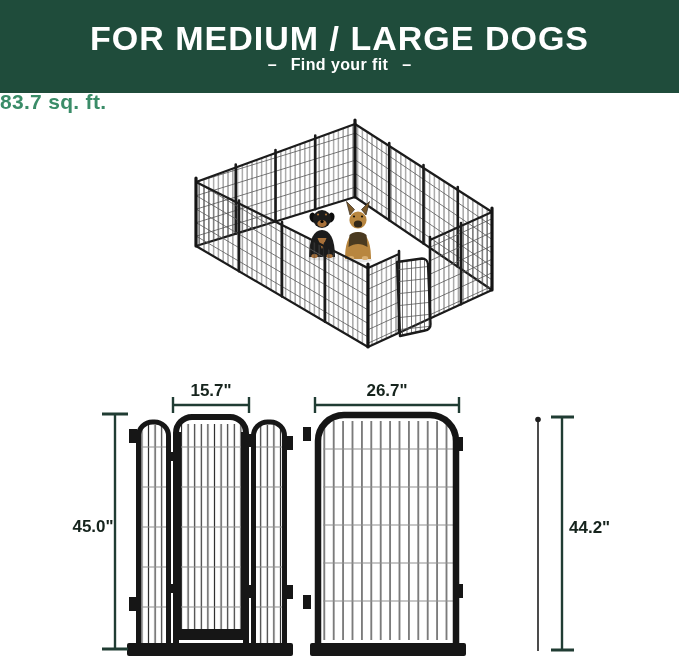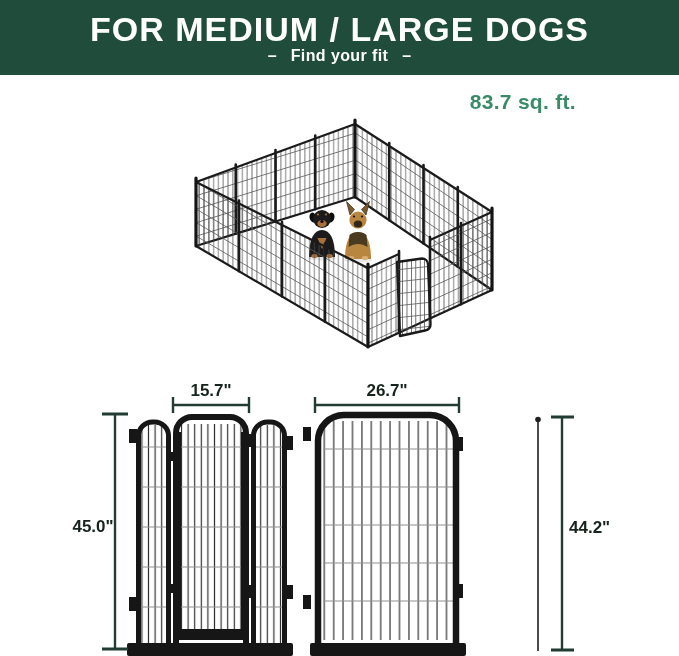--- a/index.html
+++ b/index.html
@@ -1,31 +1,31 @@
 <!DOCTYPE html>
 <html><head>
 <meta charset="utf-8">
 <style>
   html,body{margin:0;padding:0;background:#fff;}
   .stage{
     position:relative;width:679px;height:656px;background:#ffffff;overflow:hidden;
     font-family:"Liberation Sans",sans-serif;
   }
   .banner{
-    position:absolute;left:0;top:0;width:679px;height:75px;background:#1f4c3b;
+    position:absolute;left:0;top:0;width:679px;height:93px;background:#1f4c3b;
     display:flex;flex-direction:column;align-items:center;justify-content:center;gap:2px;
   }
   .banner h1{
     margin:0;color:#ffffff;font-size:34px;font-weight:800;letter-spacing:1px;line-height:1;
   }
   .subtitle-row{display:flex;align-items:center;gap:14px;color:#ffffff;}
   .subtitle-row .dash{font-size:16px;font-weight:700;line-height:1;}
   .subtitle-row .sub{font-size:16px;font-weight:700;letter-spacing:0.4px;line-height:1;}
   .area-label{
-    position:absolute;left:0;top:90px;width:576px;text-align:right;
+    position:absolute;left:0;top:90px;width:576px;text-align:left;
     color:#3a8c68;font-size:21px;font-weight:700;letter-spacing:0.3px;
   }
   svg.scene{position:absolute;left:0;top:0;}
   text.dim{
     font-family:"Liberation Sans",sans-serif;font-size:17px;font-weight:700;fill:#16241d;
   }
 </style>
 </head>
 <body>
 

